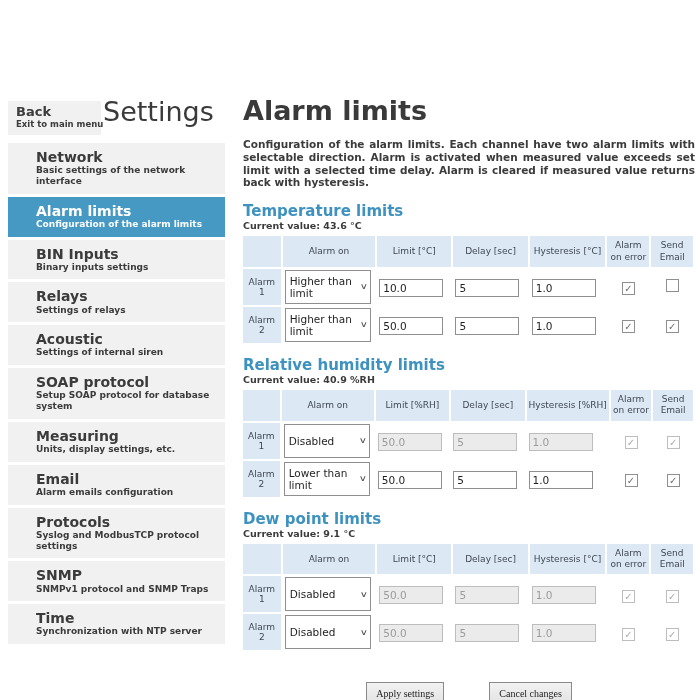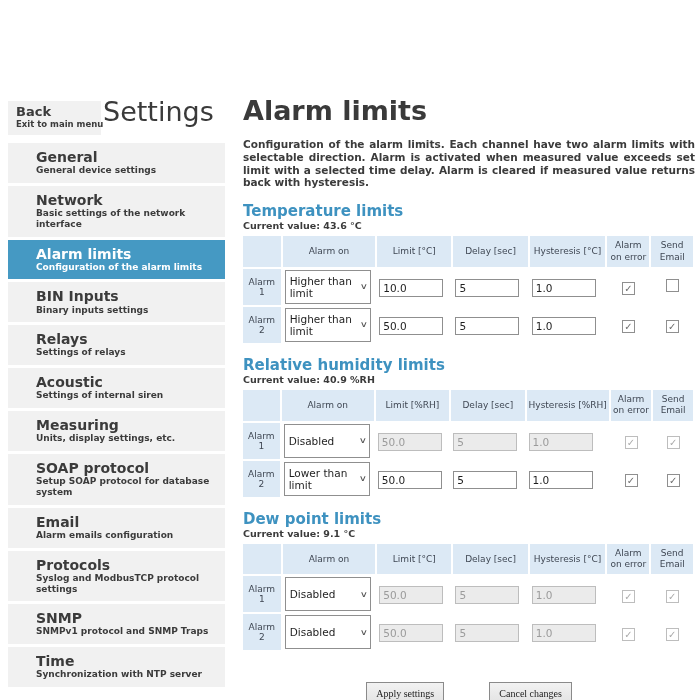--- a/index.html
+++ b/index.html
@@ -62,50 +62,46 @@
 
   <div class="back">
     <div class="back-title">Back</div>
     <div class="back-sub">Exit to main menu</div>
   </div>
 
   <div class="settings-title">Settings</div>
 
   <div class="sidebar" id="sidebar-list">
       <div class="side-item">
-       <div class="si-title">General</div>
-       <div class="si-desc">General device settings</div>
-     </div>
-      <div class="side-item">
        <div class="si-title">Network</div>
        <div class="si-desc">Basic settings of the network interface</div>
      </div>
       <div class="side-item active">
        <div class="si-title">Alarm limits</div>
        <div class="si-desc">Configuration of the alarm limits</div>
      </div>
       <div class="side-item">
        <div class="si-title">BIN Inputs</div>
        <div class="si-desc">Binary inputs settings</div>
      </div>
       <div class="side-item">
        <div class="si-title">Relays</div>
        <div class="si-desc">Settings of relays</div>
      </div>
       <div class="side-item">
        <div class="si-title">Acoustic</div>
        <div class="si-desc">Settings of internal siren</div>
      </div>
       <div class="side-item">
+       <div class="si-title">SOAP protocol</div>
+       <div class="si-desc">Setup SOAP protocol for database system</div>
+     </div>
+      <div class="side-item">
        <div class="si-title">Measuring</div>
        <div class="si-desc">Units, display settings, etc.</div>
-     </div>
-      <div class="side-item">
-       <div class="si-title">SOAP protocol</div>
-       <div class="si-desc">Setup SOAP protocol for database system</div>
      </div>
       <div class="side-item">
        <div class="si-title">Email</div>
        <div class="si-desc">Alarm emails configuration</div>
      </div>
       <div class="side-item">
        <div class="si-title">Protocols</div>
        <div class="si-desc">Syslog and ModbusTCP protocol settings</div>
      </div>
       <div class="side-item">

